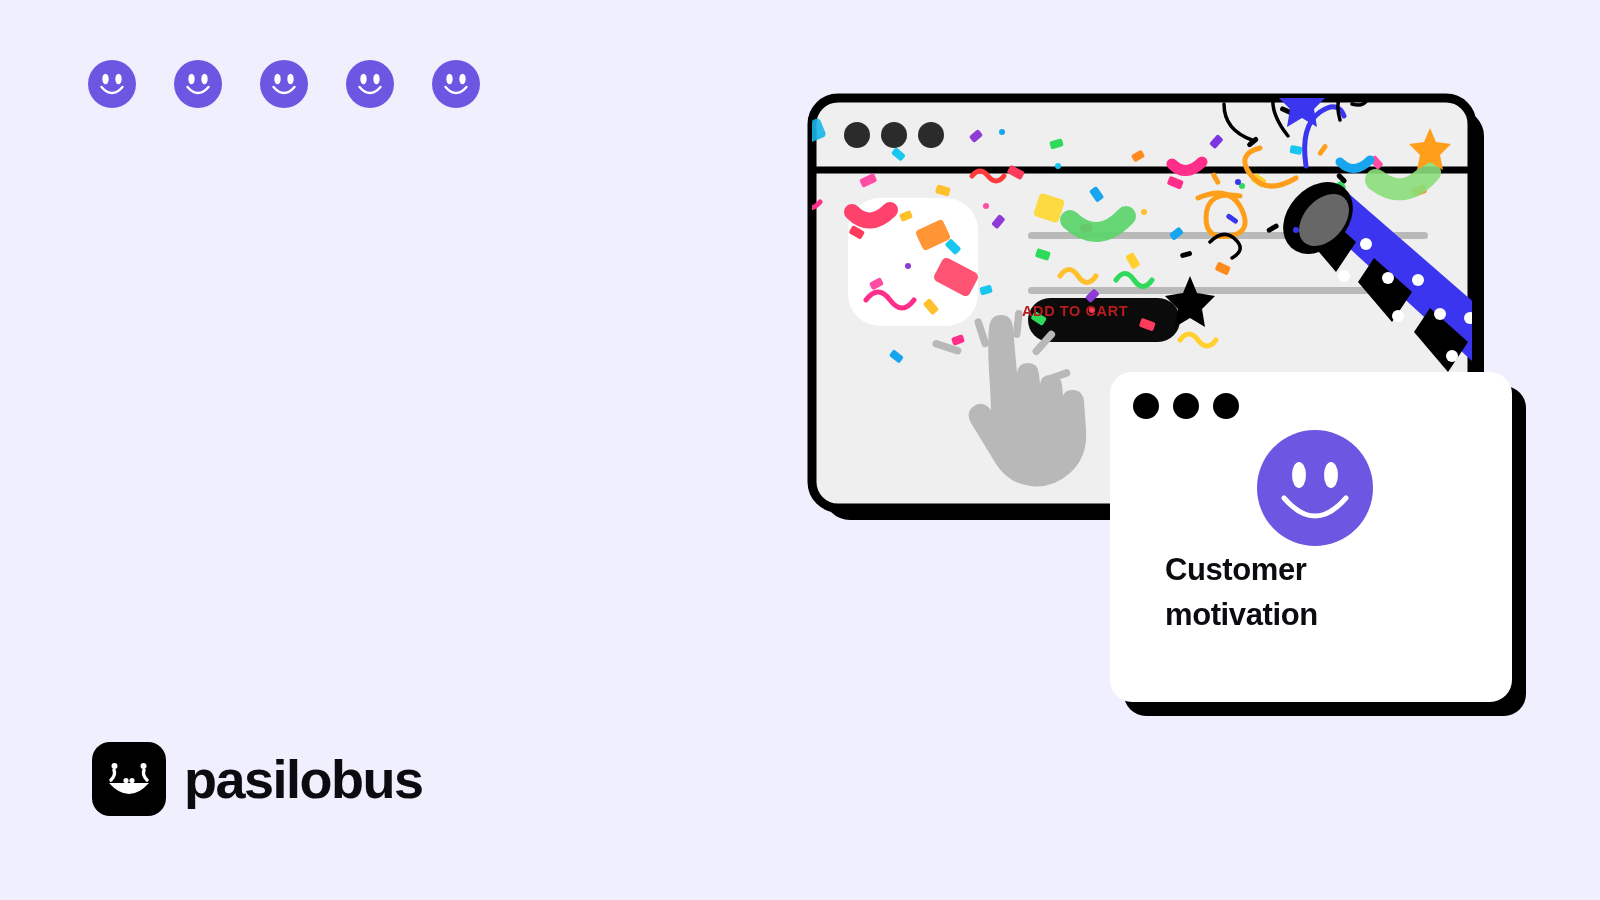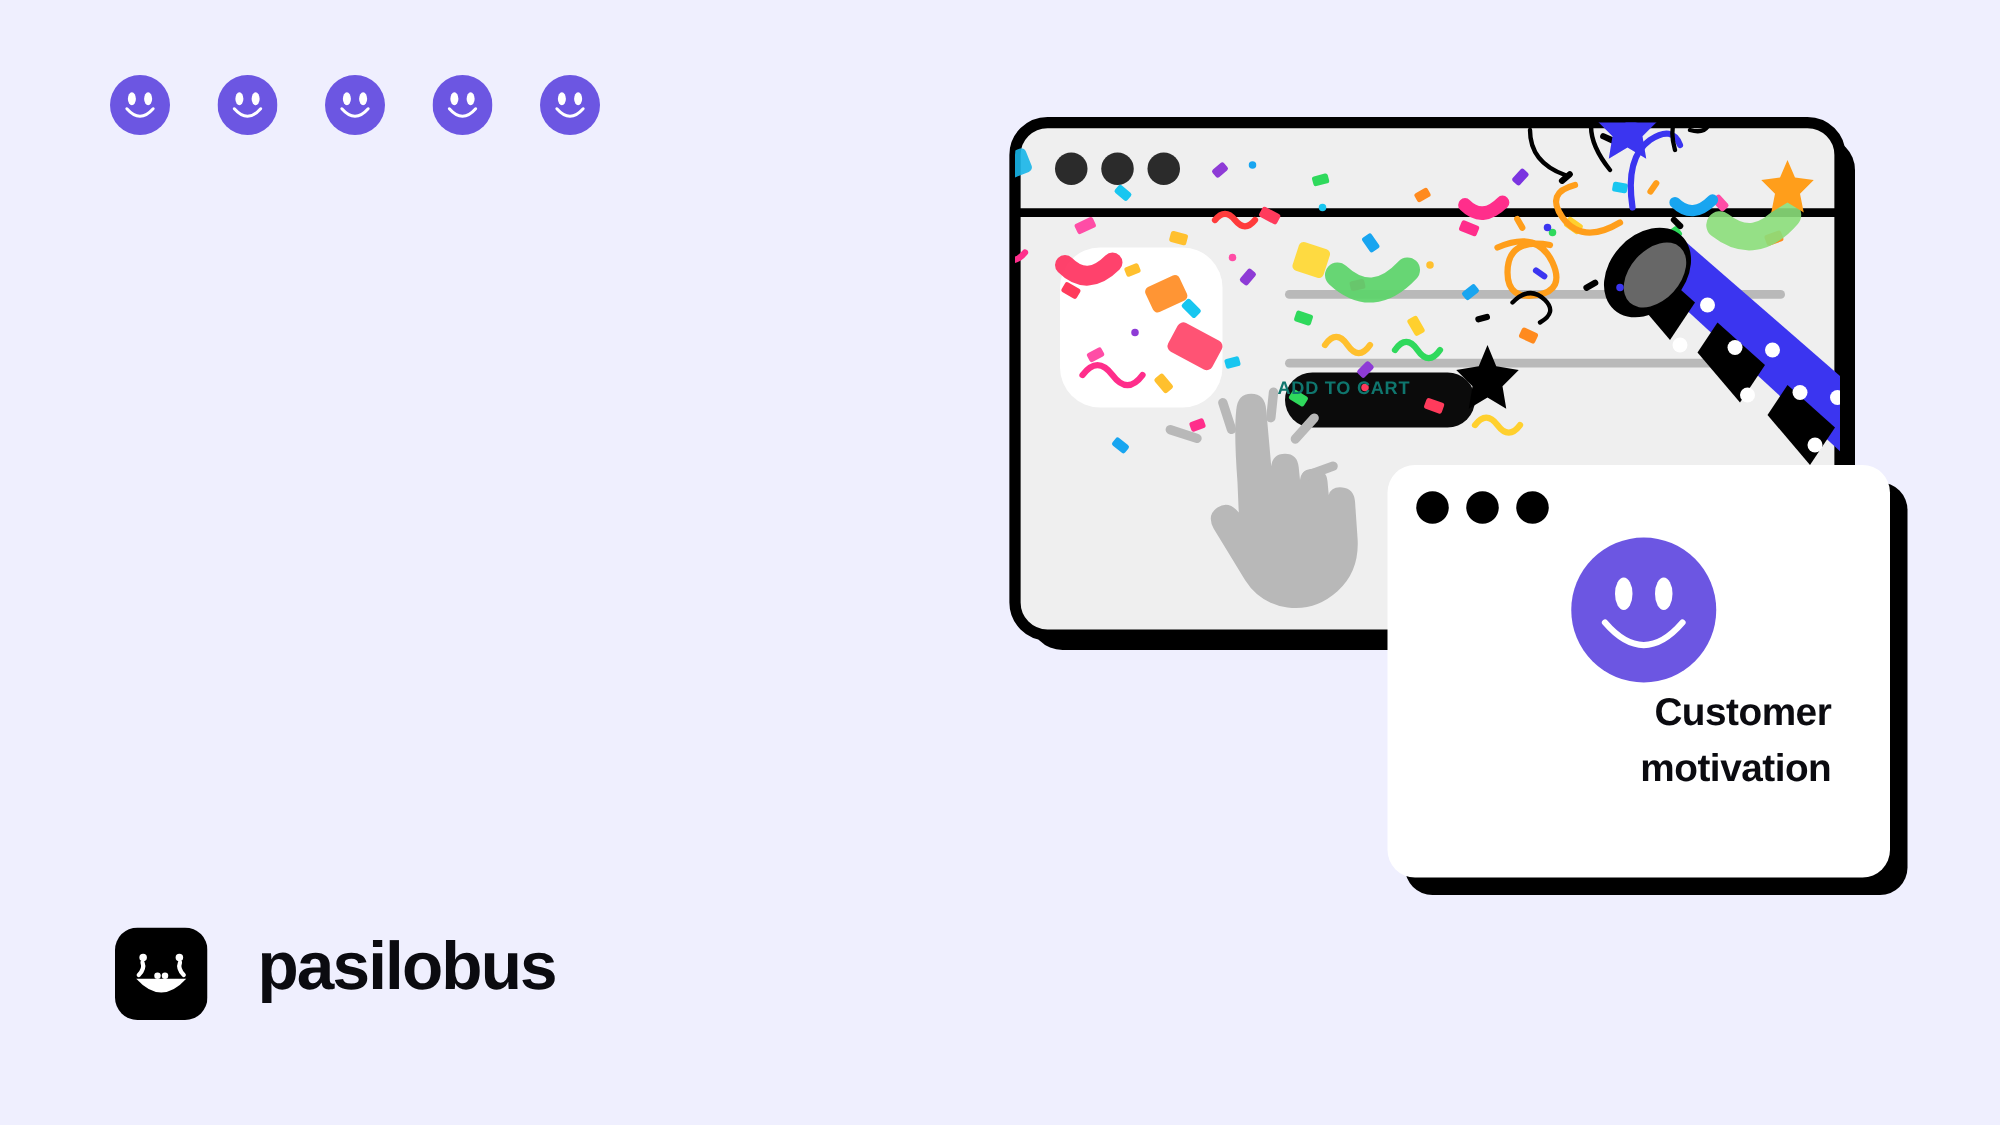--- a/index.html
+++ b/index.html
@@ -31,22 +31,22 @@
     color:#0B0B10;
     letter-spacing:0.5px;
     width:600px;
   }
 
   
   .logo-wrap {
     position:absolute;
     left:92px; top:742px;
     display:flex;
-    align-items:flex-start;
-    gap:40px;
+    align-items:center;
+    gap:18px;
   }
   .logo-mark { width:74px; height:74px; display:block; }
   .logo-word {
     font-size:54px;
     font-weight:bold;
     color:#0B0B10;
     letter-spacing:-1.5px;
   }
 
   
@@ -55,34 +55,34 @@
     left:740px; top:-20px;
     width:860px; height:780px;
   }
   .illus svg { width:100%; height:100%; display:block; }
 
   .card-label {
     position:absolute;
     left:1165px;
     top:548px;
     width:300px;
-    text-align:right;
+    text-align:left;
     font-size:31px;
     font-weight:bold;
     line-height:1.45;
     color:#0B0B10;
     letter-spacing:-0.4px;
   }
   .cart-label {
     position:absolute;
     left:1022px;
     top:303px;
     font-size:14.5px;
     font-weight:bold;
-    color:#0f766e;
+    color:#b91c1c;
     letter-spacing:0.6px;
   }
 </style>
 </head>
 <body>
 
 <div class="left-col">
 
   <div class="smiley-row">
     <svg class="smiley-sm" viewBox="0 0 48 48">

